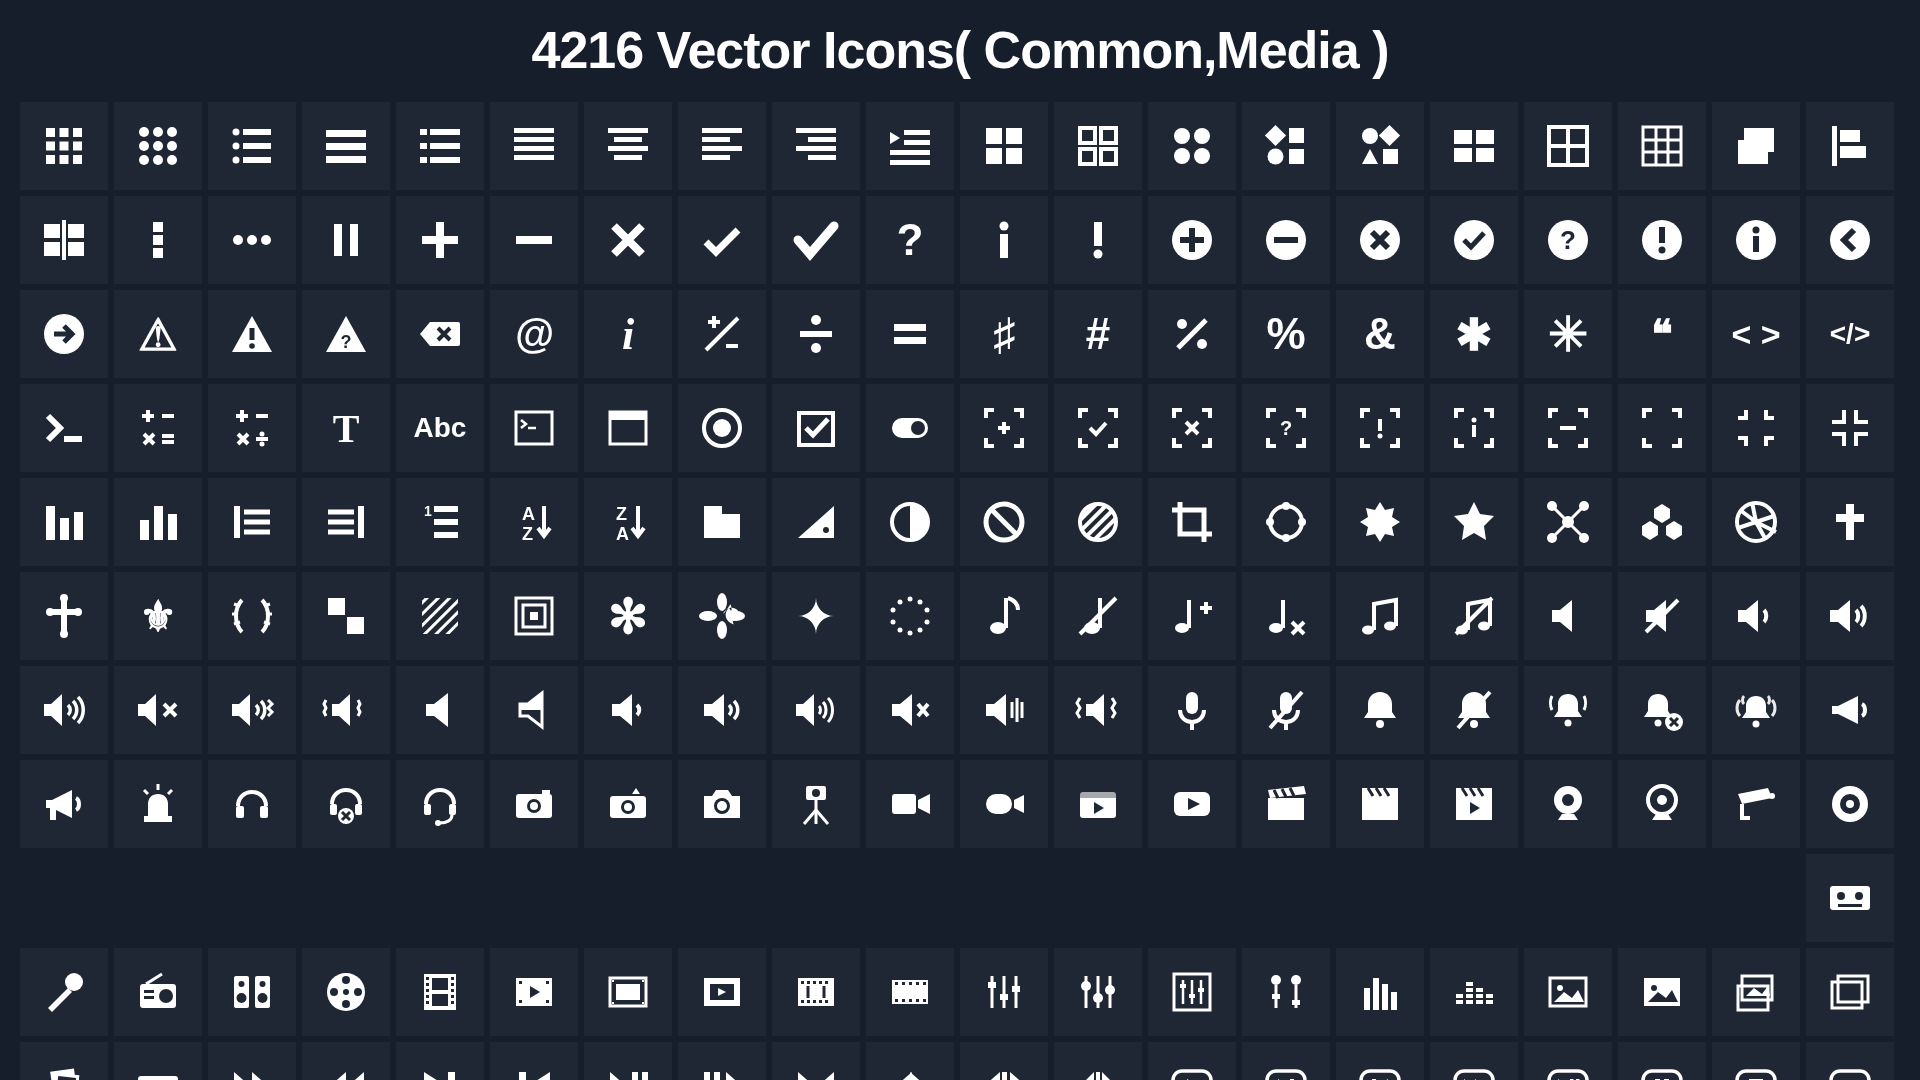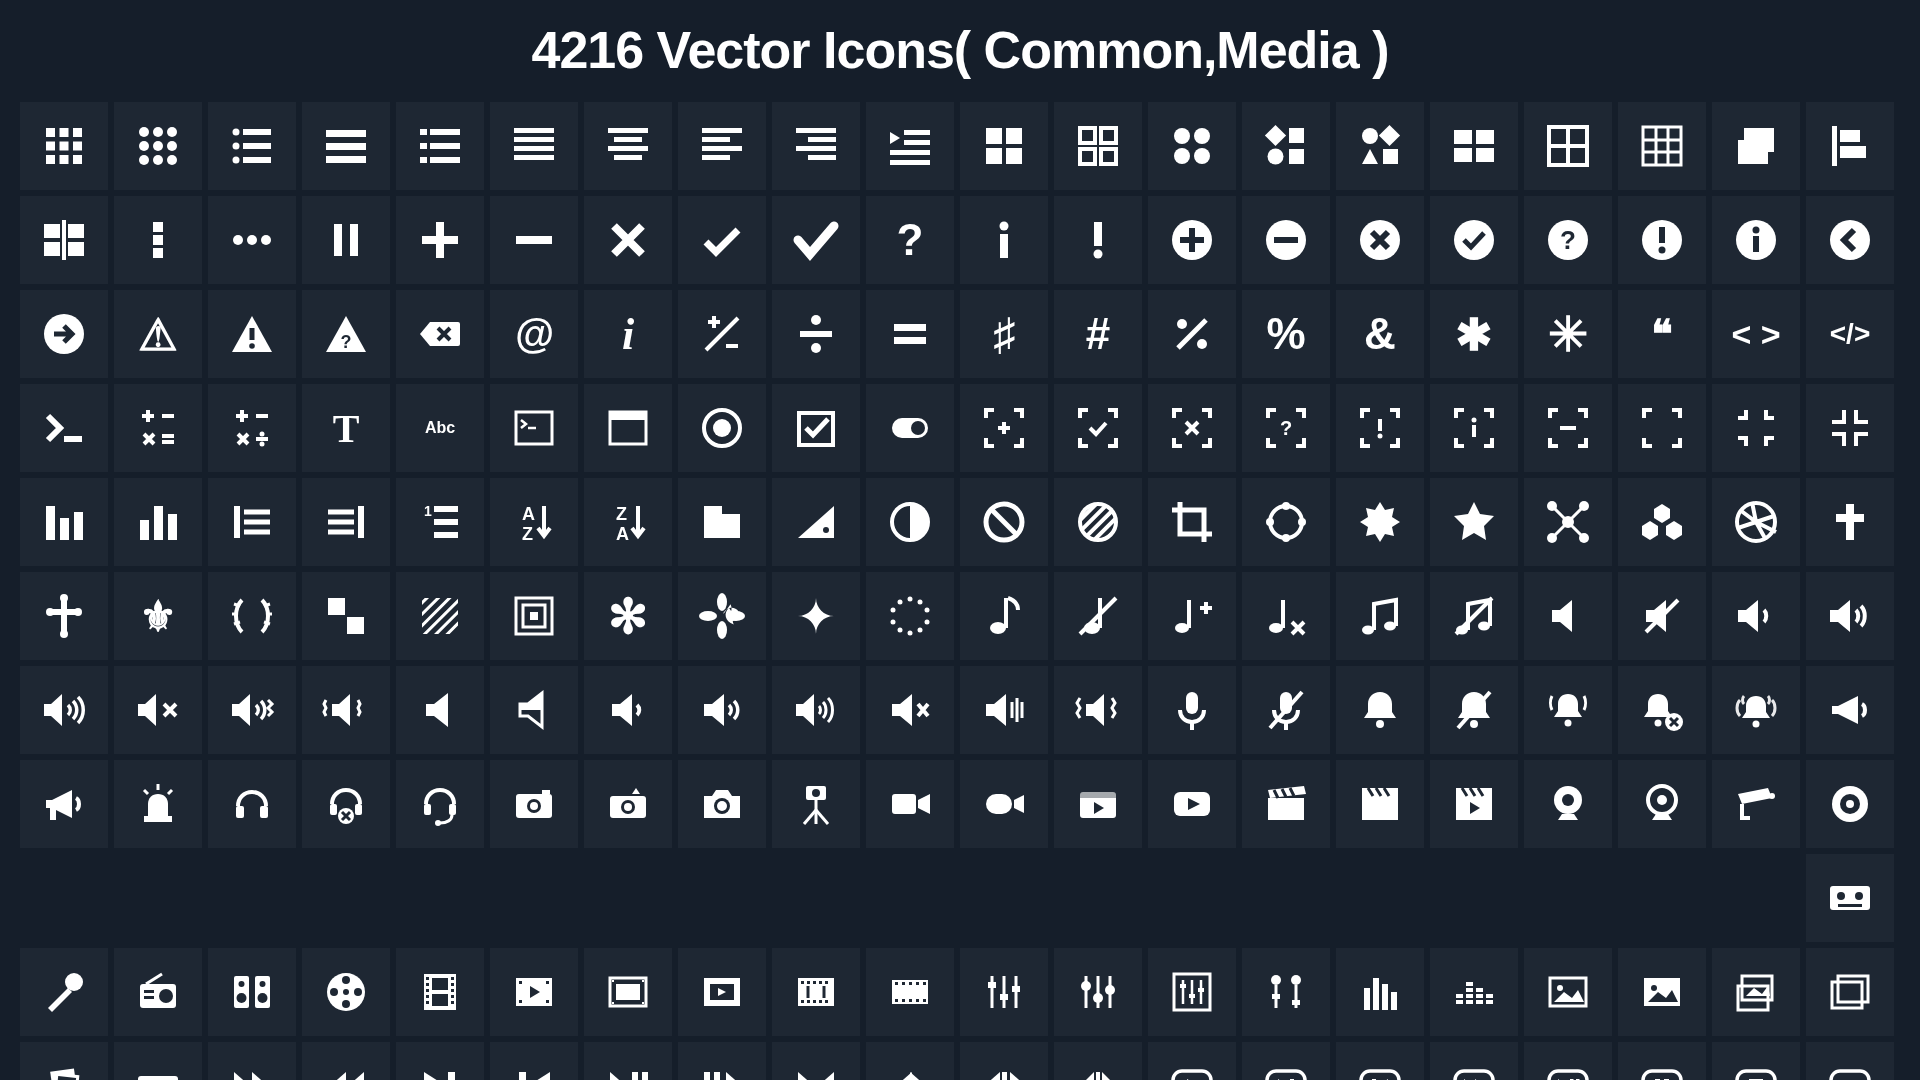--- a/index.html
+++ b/index.html
@@ -3,21 +3,21 @@
 <meta charset="utf-8">
 <style>
 :root{--bg:#151e2a;--tile:#1e2733;--fg:#ffffff;}
 *{box-sizing:border-box;margin:0;padding:0;}
 html,body{width:1920px;height:1080px;background:var(--bg);font-family:Arial,Helvetica,sans-serif;color:var(--fg);overflow:hidden;}
 .container{width:1920px;height:1080px;padding:20px 20px 0 20px;}
 h1{text-align:center;font-size:52px;font-weight:bold;letter-spacing:-1px;}
 .grid{margin-top:22px;display:grid;grid-template-columns:repeat(20,88px);grid-auto-rows:88px;gap:6px;}
 .tile{background:var(--tile);display:flex;align-items:center;justify-content:center;}
 .tile svg{width:48px;height:48px;fill:var(--fg);}
-.tile .txt{font-weight:bold;font-size:16px;color:var(--fg);}
+.tile .txt{font-weight:bold;font-size:28px;color:var(--fg);}
 </style>
 </head>
 <body>
 
 <div class="container">
   <h1>4216 Vector Icons( Common,Media )</h1>
   <div class="grid">
 
   <div class="tile">
         <svg viewBox="0 0 48 48">

